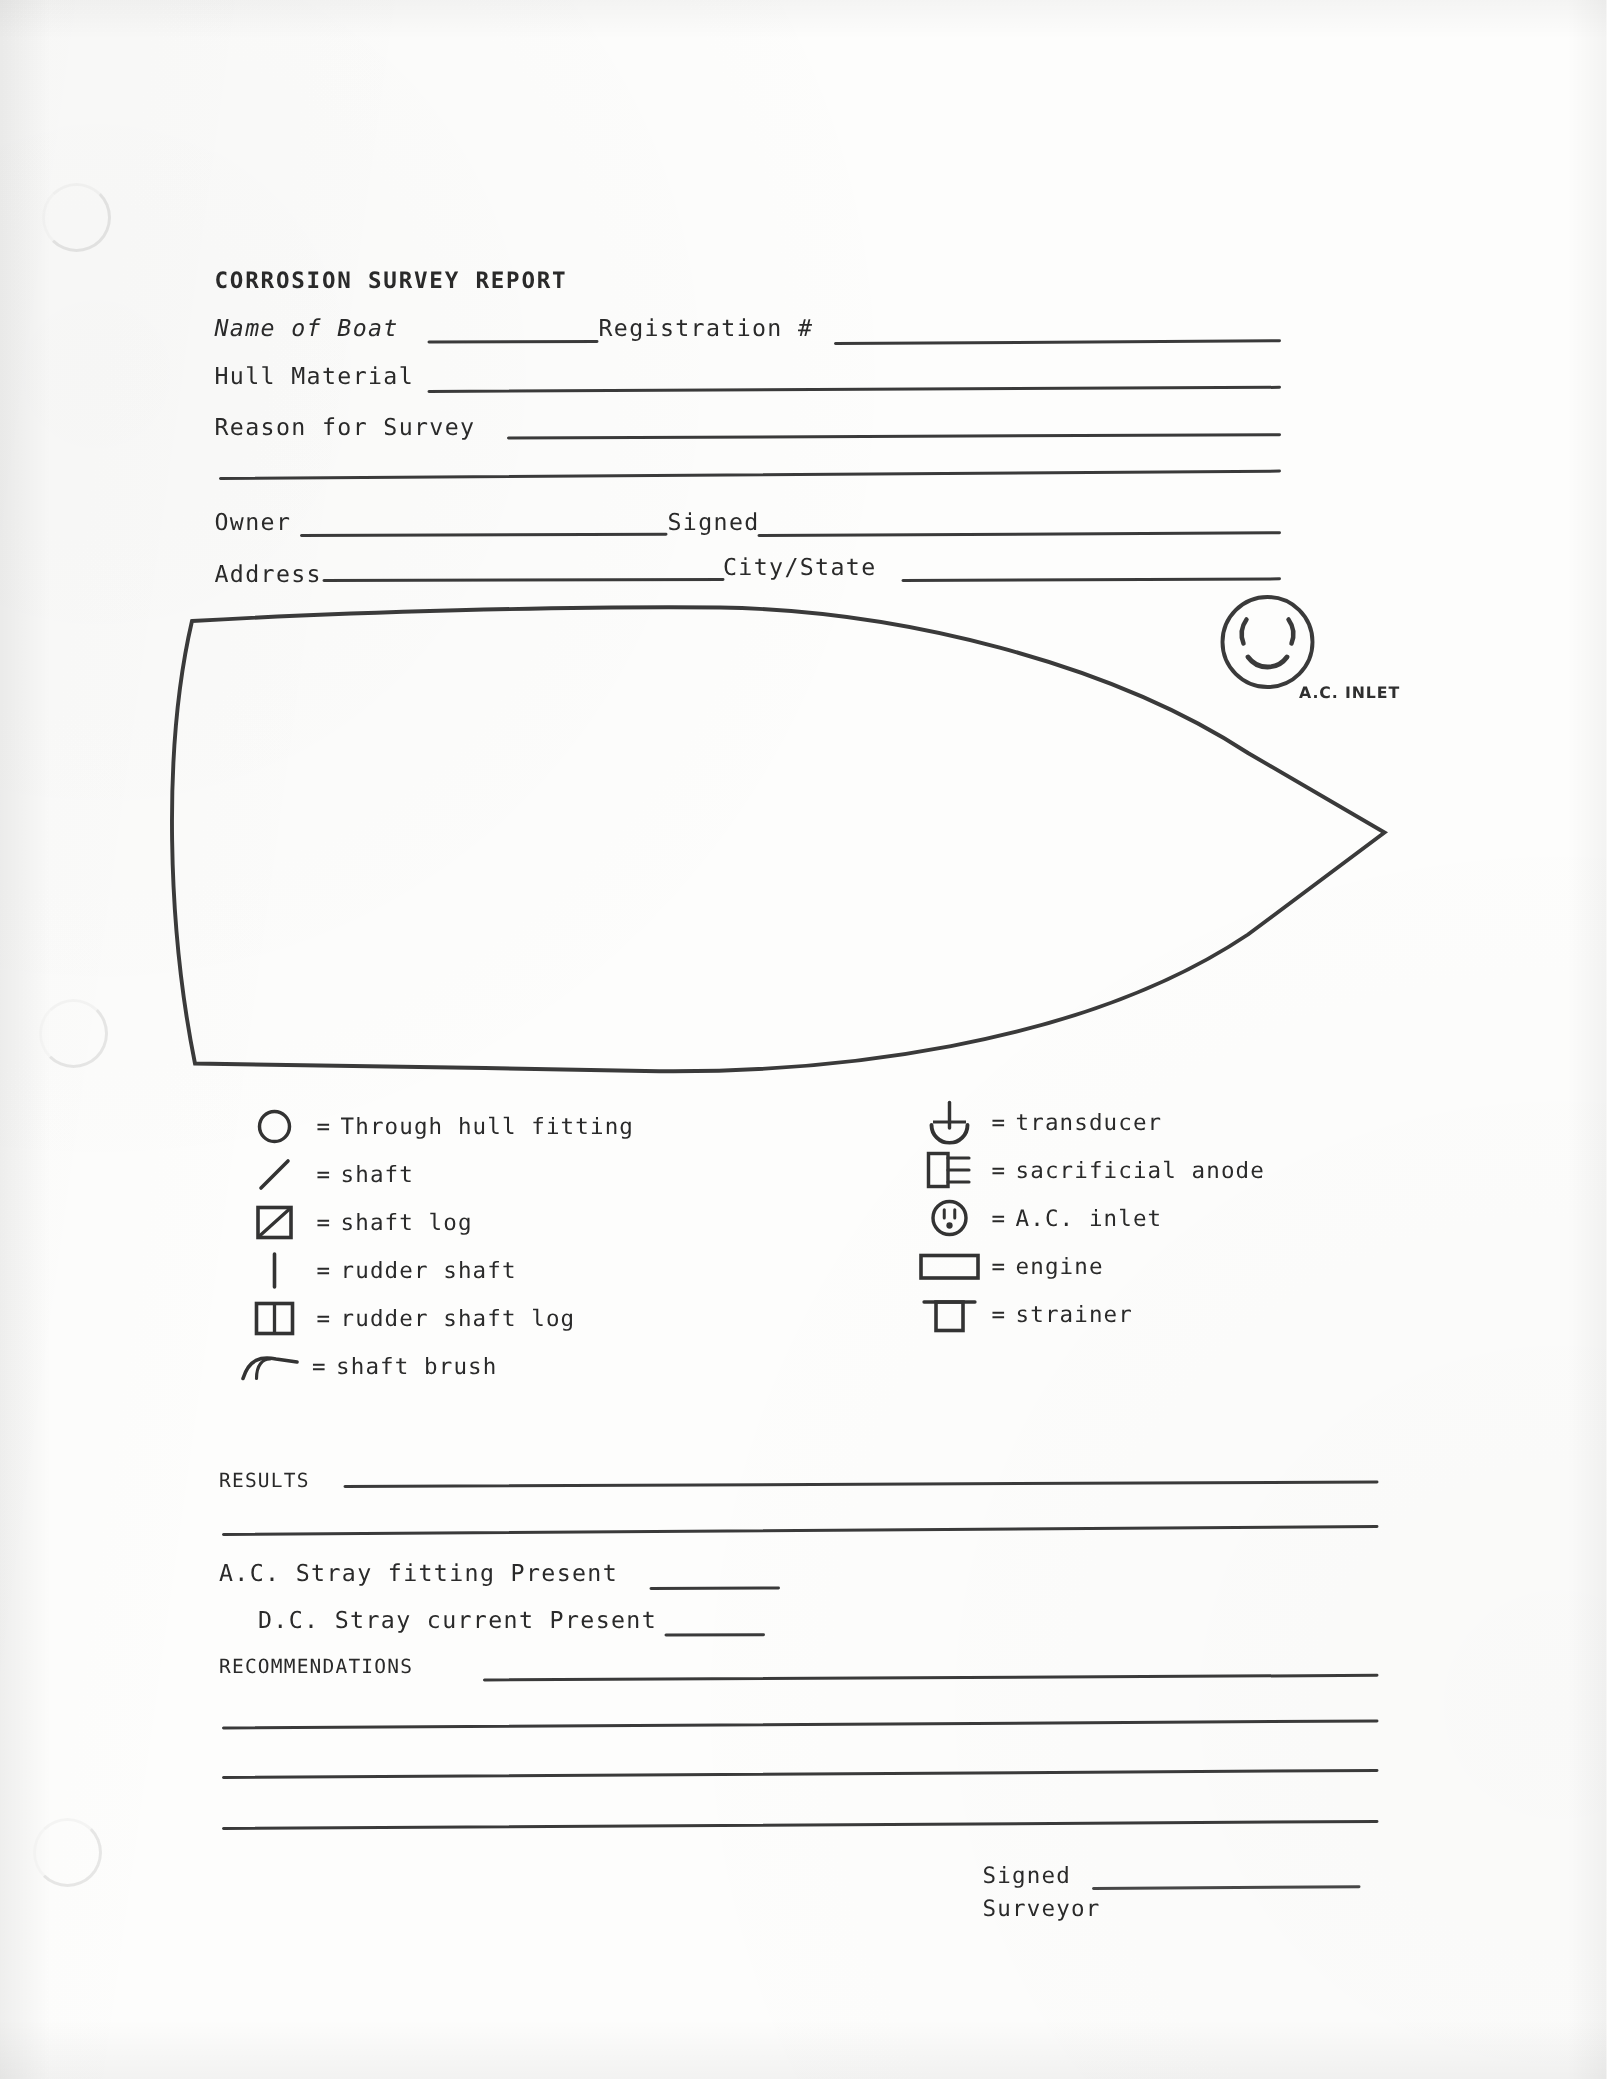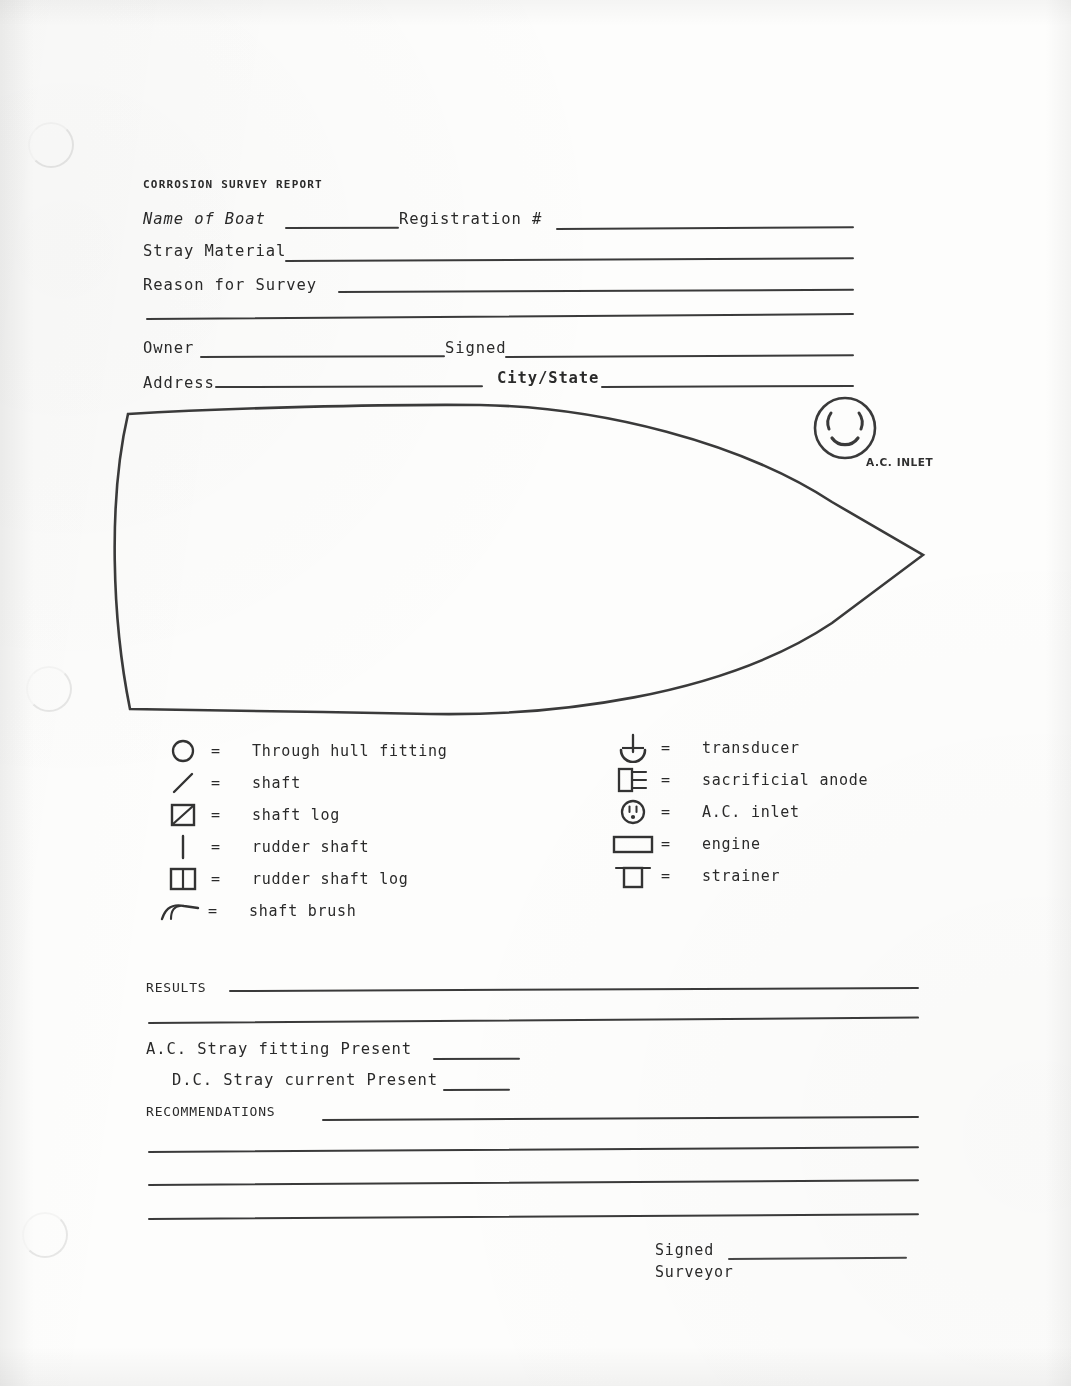--- a/index.html
+++ b/index.html
@@ -64,21 +64,21 @@
     left: 0; top: 0;
     width: 1071px; height: 1386px;
   }
   .ln {
     position: absolute;
     white-space: pre;
     font-family: "DejaVu Sans Mono", "Liberation Mono", monospace;
     letter-spacing: 0.5px;
     color: #2a2a2a;
   }
-  .t-title  { font-size: 11px; font-weight: 700; letter-spacing: 1.2px; }
+  .t-title  { font-size: 15px; font-weight: 700; letter-spacing: 1.2px; }
   .t-field  { font-size: 15.5px; letter-spacing: 0.9px; }
   .t-bold   { font-size: 13px; font-weight: 400; letter-spacing: 0.8px; }
   .t-sign   { font-size: 15px; letter-spacing: 0.8px; }
 
   
   .rule {
     position: absolute;
     height: 2px;
     background: #3a3a3a;
     transform-origin: left center;
@@ -106,21 +106,20 @@
   .legend-eq {
     font-size: 15px;
     margin-right: 7px;
     color: #2a2a2a;
   }
   .legend-txt {
     font-size: 15px;
     letter-spacing: 0.75px;
     color: #2a2a2a;
     white-space: pre;
-    margin-left: 25px;
   }
 
   
   .ac-callout-label {
     position: absolute;
     font-family: "DejaVu Sans", "Liberation Sans", sans-serif;
     font-size: 10.5px;
     font-weight: 700;
     letter-spacing: 0.6px;
     color: #2f2f2f;
@@ -135,35 +134,35 @@
 
   <div class="doc">
 
     <div class="ln t-title" style="left:143px; top:178px;">CORROSION SURVEY REPORT</div>
 
     <div class="ln t-field" style="left:143px; top:210px;font-style:italic;">Name of Boat</div>
     <div class="rule" style="left:285px; top:227px; width:114px; transform: rotate(-0.15deg);"></div>
     <div class="ln t-field" style="left:399px; top:210px;text-align:center;">Registration #</div>
     <div class="rule" style="left:556px; top:228px; width:298px; transform: rotate(-0.35deg);"></div>
 
-    <div class="ln t-field" style="left:143px; top:242px;">Stray Material</div>
+    <div class="ln t-field" style="left:143px; top:242px;">Hull Material</div>
     <div class="rule" style="left:285px; top:260px; width:569px; transform: rotate(-0.28deg);"></div>
 
     <div class="ln t-field" style="left:143px; top:276px;">Reason for Survey</div>
     <div class="rule" style="left:338px; top:291px; width:516px; transform: rotate(-0.25deg);"></div>
     <div class="rule" style="left:146px; top:318px; width:708px; transform: rotate(-0.4deg);"></div>
 
     <div class="ln t-field" style="left:143px; top:339px;">Owner</div>
     <div class="rule" style="left:200px; top:356px; width:245px; transform: rotate(-0.18deg);"></div>
     <div class="ln t-field" style="left:445px; top:339px;">Signed</div>
     <div class="rule" style="left:505px; top:356px; width:349px; transform: rotate(-0.3deg);"></div>
 
     <div class="ln t-field" style="left:143px; top:374px;">Address</div>
     <div class="rule" style="left:215px; top:386px; width:268px; transform: rotate(-0.15deg);"></div>
-    <div class="ln t-field" style="left:497px; top:369px;font-weight:bold;">City/State</div>
+    <div class="ln t-field" style="left:482px; top:369px;">City/State</div>
     <div class="rule" style="left:601px; top:386px; width:253px; transform: rotate(-0.25deg);"></div>
 
     <svg id="hull-svg" width="880" height="360" viewBox="0 0 880 360">
 
       <path d="M 48 34
                C 150 28, 300 24, 400 25
                C 520 27, 660 62, 752 122
                L 843 175
                L 752 243
                C 640 318, 470 336, 350 334

